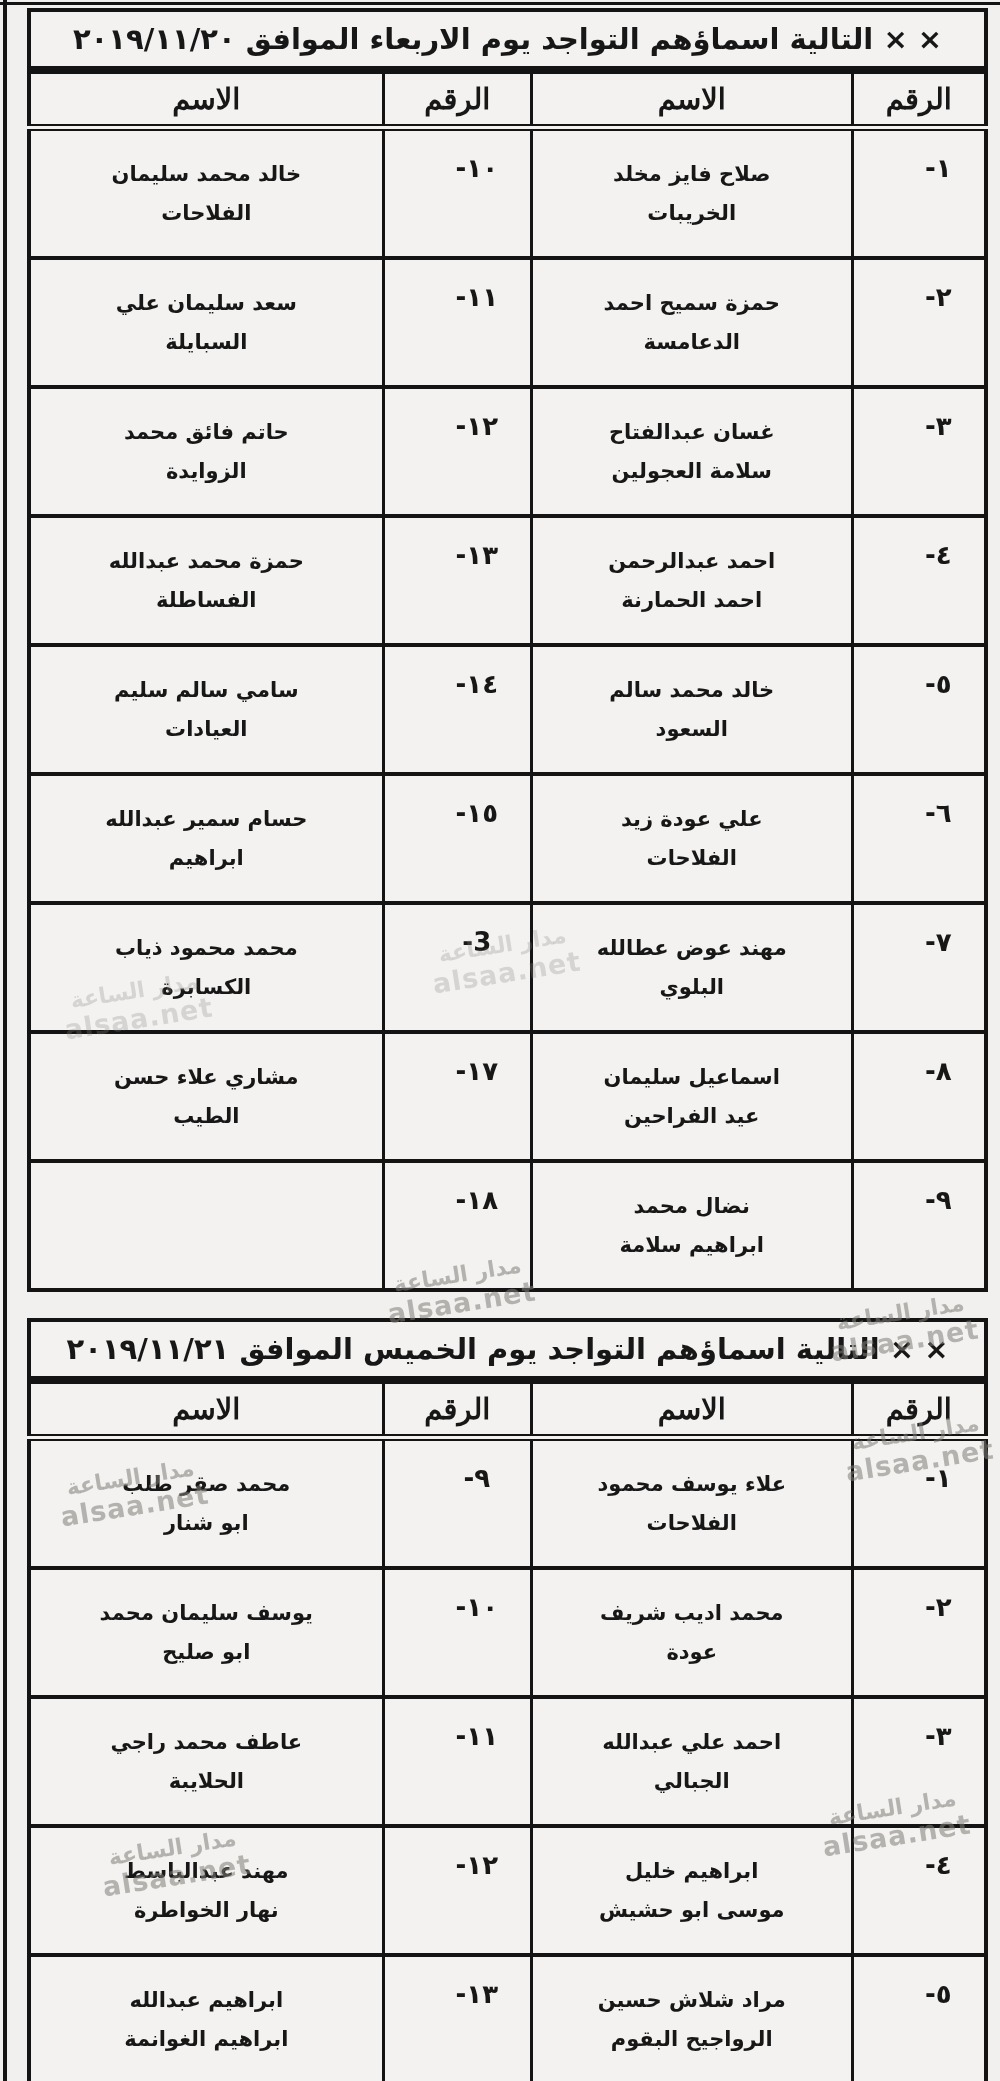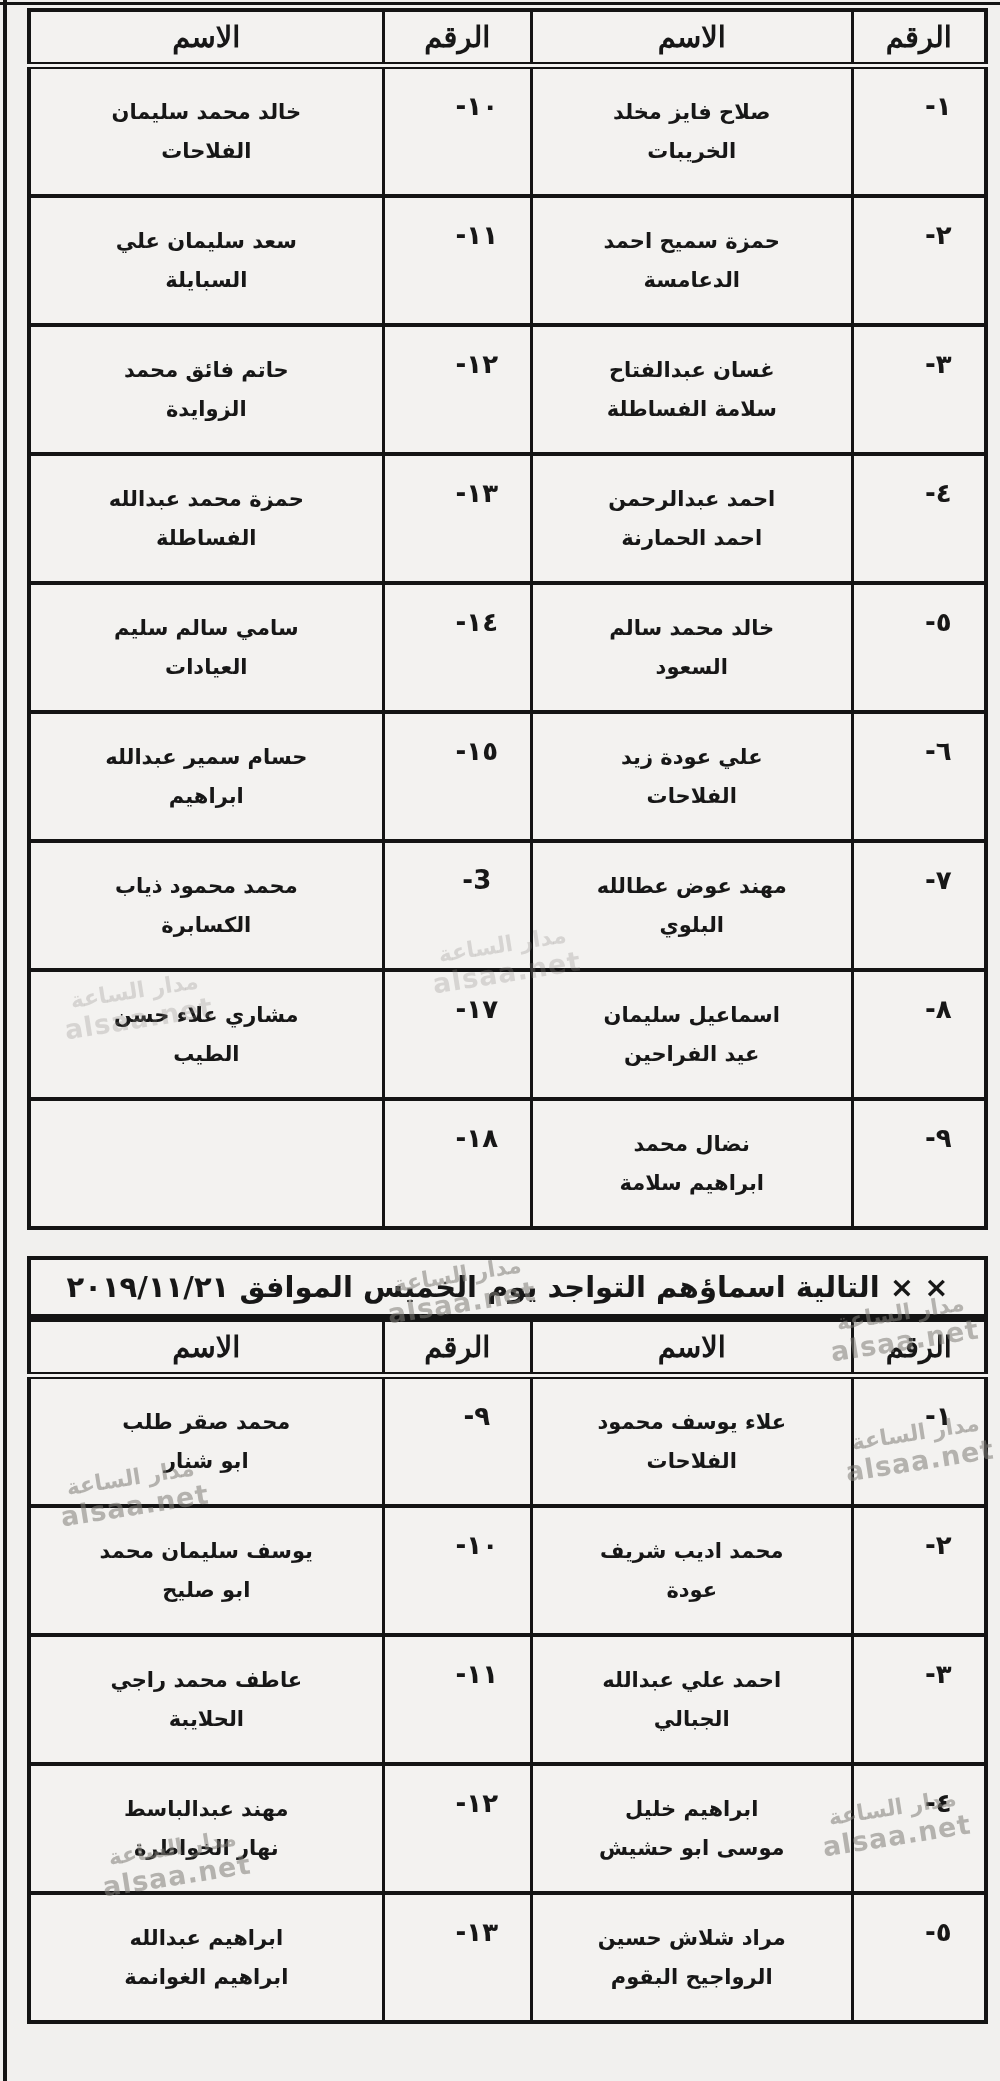--- a/index.html
+++ b/index.html
@@ -106,20 +106,21 @@
 <body>
 
 <div class="page">
 
   <div class="frame-top"></div>
   <div class="frame-left"></div>
 
   <div class="content">
 
     <section class="table-block">
+      <div class="title-box">× × التالية اسماؤهم التواجد يوم الاربعاء الموافق ٢٠١٩/١١/٢٠</div>
       <table>
         <colgroup>
           <col class="c-num">
             <col class="c-name">
             <col class="c-num2">
             <col class="c-name2">
         </colgroup>
         <thead>
           <tr>
             <th>الرقم</th>
@@ -141,21 +142,21 @@
               <td class="num">٢-</td>
               <td class="name">حمزة سميح احمد
 الدعامسة</td>
               <td class="num">١١-</td>
               <td class="name">سعد سليمان علي
 السبايلة</td>
             </tr>
             <tr>
               <td class="num">٣-</td>
               <td class="name">غسان عبدالفتاح
-سلامة الفساطلة</td>
+سلامة العجولين</td>
               <td class="num">١٢-</td>
               <td class="name">حاتم فائق محمد
 الزوايدة</td>
             </tr>
             <tr>
               <td class="num">٤-</td>
               <td class="name">احمد عبدالرحمن
 احمد الحمارنة</td>
               <td class="num">١٣-</td>
               <td class="name">حمزة محمد عبدالله

